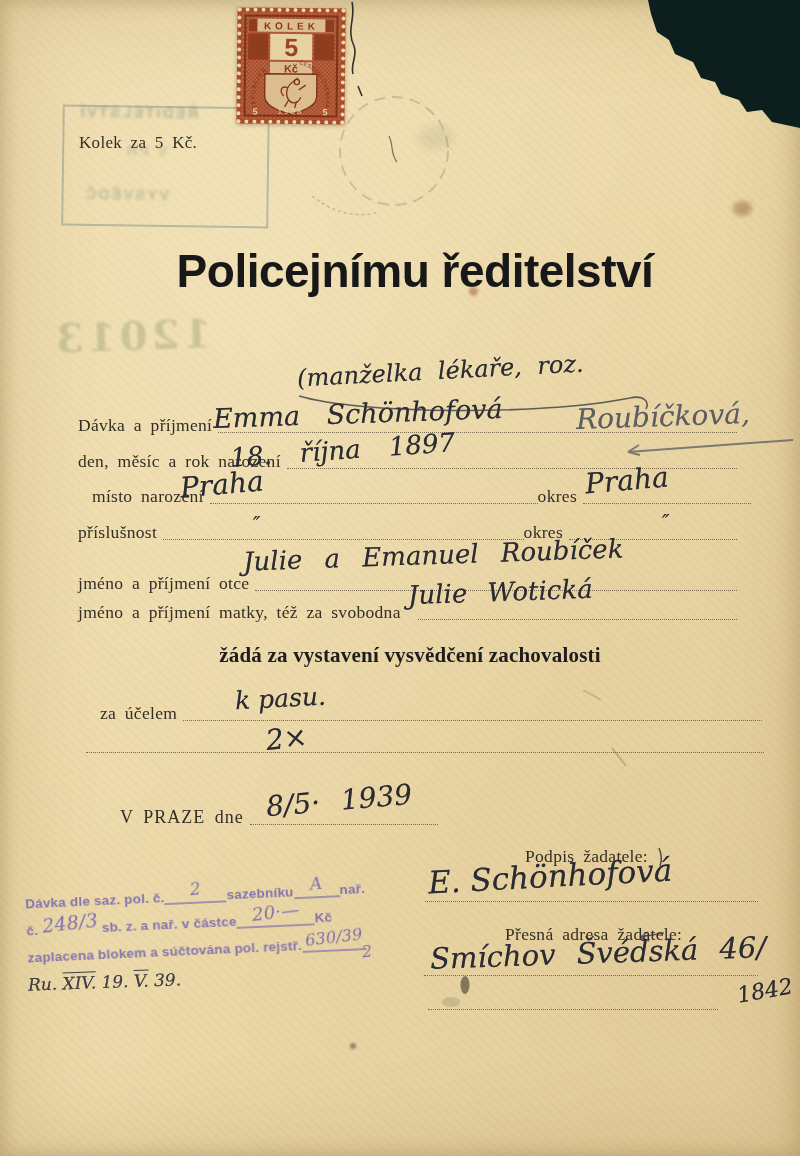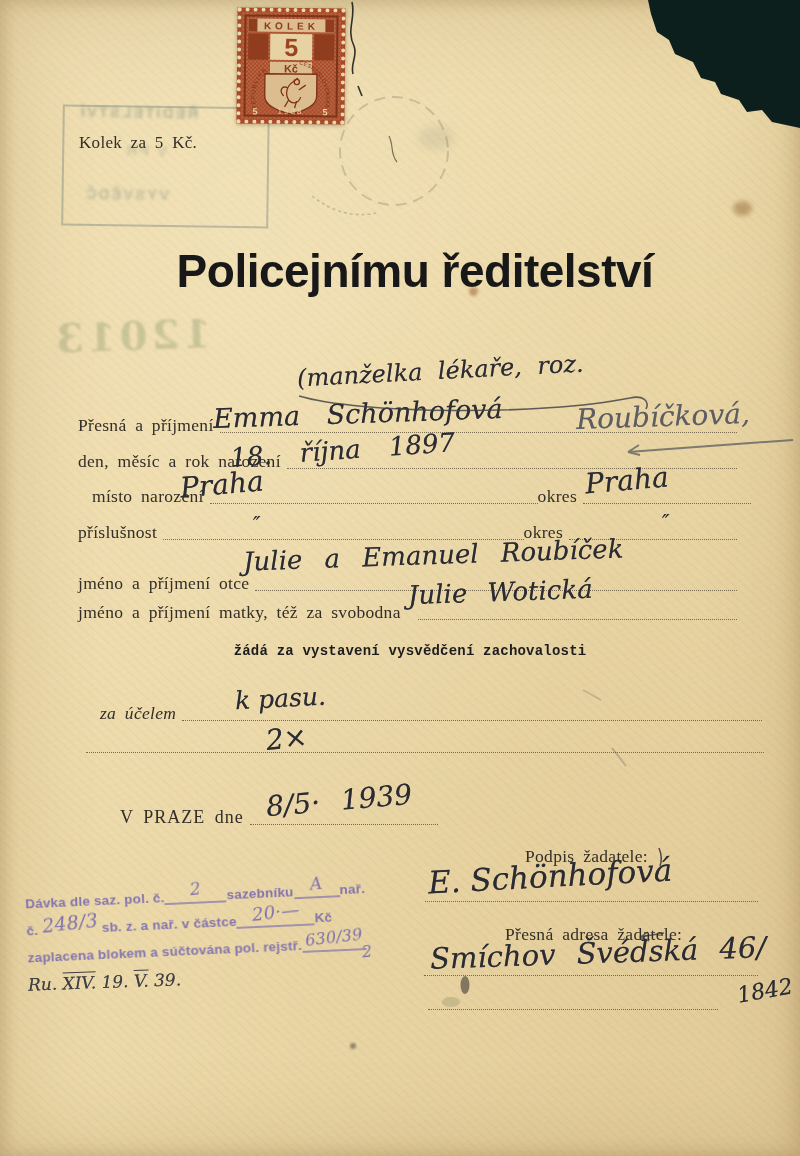--- a/index.html
+++ b/index.html
@@ -19,21 +19,21 @@
   .lbl{font-size:17.5px;letter-spacing:.3px;word-spacing:4px;color:#332e26;white-space:nowrap;}
   .row{position:absolute;display:flex;align-items:flex-end;height:26px;}
   .dotline{flex:1;height:0;border-bottom:1.7px dotted rgba(90,77,52,.78);margin:0 0 3px 6px;}
   .dotline.fixed{flex:none;}
   .line-abs{position:absolute;height:0;border-bottom:1.7px dotted rgba(90,77,52,.78);}
   
   .hw{position:absolute;font-family:"DejaVu Serif",serif;font-style:italic;color:#2b2b33;white-space:nowrap;
       text-shadow:0 0 .4px rgba(43,43,51,.6);}
   .pencil{color:#5d5d64;text-shadow:0 0 .5px rgba(93,93,100,.5);}
   .title{font-family:"Liberation Sans",sans-serif;font-weight:bold;color:#181818;font-size:46px;letter-spacing:-.5px;white-space:nowrap;}
-  .boldhead{font-family:Liberation Mono, monospace;font-weight:bold;font-size:14px;color:#1d1d1d;letter-spacing:.2px;}
+  .boldhead{font-family:Liberation Serif, serif;font-weight:bold;font-size:21px;color:#1d1d1d;letter-spacing:.2px;}
   
   .bleedbox{left:62px;top:106px;width:203px;height:117px;border:2.5px solid rgba(100,122,122,.38);transform:rotate(.8deg);}
   .bleedline{position:absolute;transform:scaleX(-1);filter:blur(1.6px);opacity:.35;color:#4f6e6e;
              font-family:"Liberation Sans",sans-serif;font-weight:bold;font-size:15px;letter-spacing:2px;white-space:nowrap;}
   .bleednum{left:52px;top:312px;transform:scaleX(-1) rotate(2deg);filter:blur(1.2px);opacity:.38;
             font-family:"DejaVu Serif",serif;font-weight:bold;font-size:40px;color:#8d9a6f;letter-spacing:4px;}
   
   .stamp{left:237px;top:8px;width:108px;height:116px;background:#a8492a;border:4px dotted #ecd9a9;
          transform:rotate(.6deg);box-shadow:0 1px 4px rgba(60,30,10,.35);box-sizing:border-box;}
   
@@ -97,21 +97,21 @@
     </svg>
   </div>
 
   <div class="abs title" style="left:150px;top:244px;width:530px;text-align:center;">Policejnímu ředitelství</div>
 
   <div class="abs bleednum">12013</div>
 
   <div class="hw" style="left:297px;top:357px;font-size:24px;transform:rotate(-3deg);word-spacing:8px;">(manželka lékaře, roz.</div>
 
   <div class="row" style="left:78px;top:410px;width:659px;">
-    <span class="lbl">Přesná a příjmení</span>
+    <span class="lbl">Dávka a příjmení</span>
       <div class="dotline"></div>
   </div>
   <div class="row" style="left:78px;top:446px;width:659px;">
     <span class="lbl">den, měsíc a rok narození</span>
       <div class="dotline"></div>
   </div>
   <div class="row" style="left:92px;top:481px;width:659px;">
     <span class="lbl">místo narození</span>
       <div class="dotline"></div>
     <span class="lbl">okres</span>
@@ -137,21 +137,21 @@
   <div class="hw" style="left:230px;top:435px;font-size:26px;word-spacing:20px;transform:rotate(-4deg);">18. října 1897</div>
   <div class="hw" style="left:180px;top:468px;font-size:28px;transform:rotate(-5deg);">Praha</div>
   <div class="hw" style="left:585px;top:464px;font-size:28px;transform:rotate(-5deg);">Praha</div>
   <div class="hw" style="left:253px;top:512px;font-size:20px;">″</div>
   <div class="hw" style="left:662px;top:510px;font-size:20px;">″</div>
   <div class="hw" style="left:243px;top:540px;font-size:26px;word-spacing:14px;transform:rotate(-2deg);">Julie a Emanuel Roubíček</div>
   <div class="hw" style="left:408px;top:577px;font-size:26px;word-spacing:12px;transform:rotate(-2deg);">Julie Wotická</div>
 
   <div class="abs boldhead" style="left:110px;top:643px;width:600px;text-align:center;">žádá za vystavení vysvědčení zachovalosti</div>
 
-  <div class="row" style="left:100px;top:698px;width:662px;font-style:italic;">
+  <div class="row" style="left:100px;top:698px;width:662px;">
     <span class="lbl">za účelem</span>
       <div class="dotline"></div>
   </div>
   <div class="hw" style="left:235px;top:684px;font-size:25px;transform:rotate(-3deg);">k pasu.</div>
   <div class="line-abs" style="left:86px;top:752px;width:678px;"></div>
   <div class="hw" style="left:266px;top:722px;font-size:28px;transform:rotate(-6deg);">2×</div>
 
   <div class="row" style="left:120px;top:802px;width:318px;align-items:flex-end;">
     <span class="lbl" style="font-size:18px;letter-spacing:1px;">V PRAZE dne</span>
     <div class="dotline"></div>

